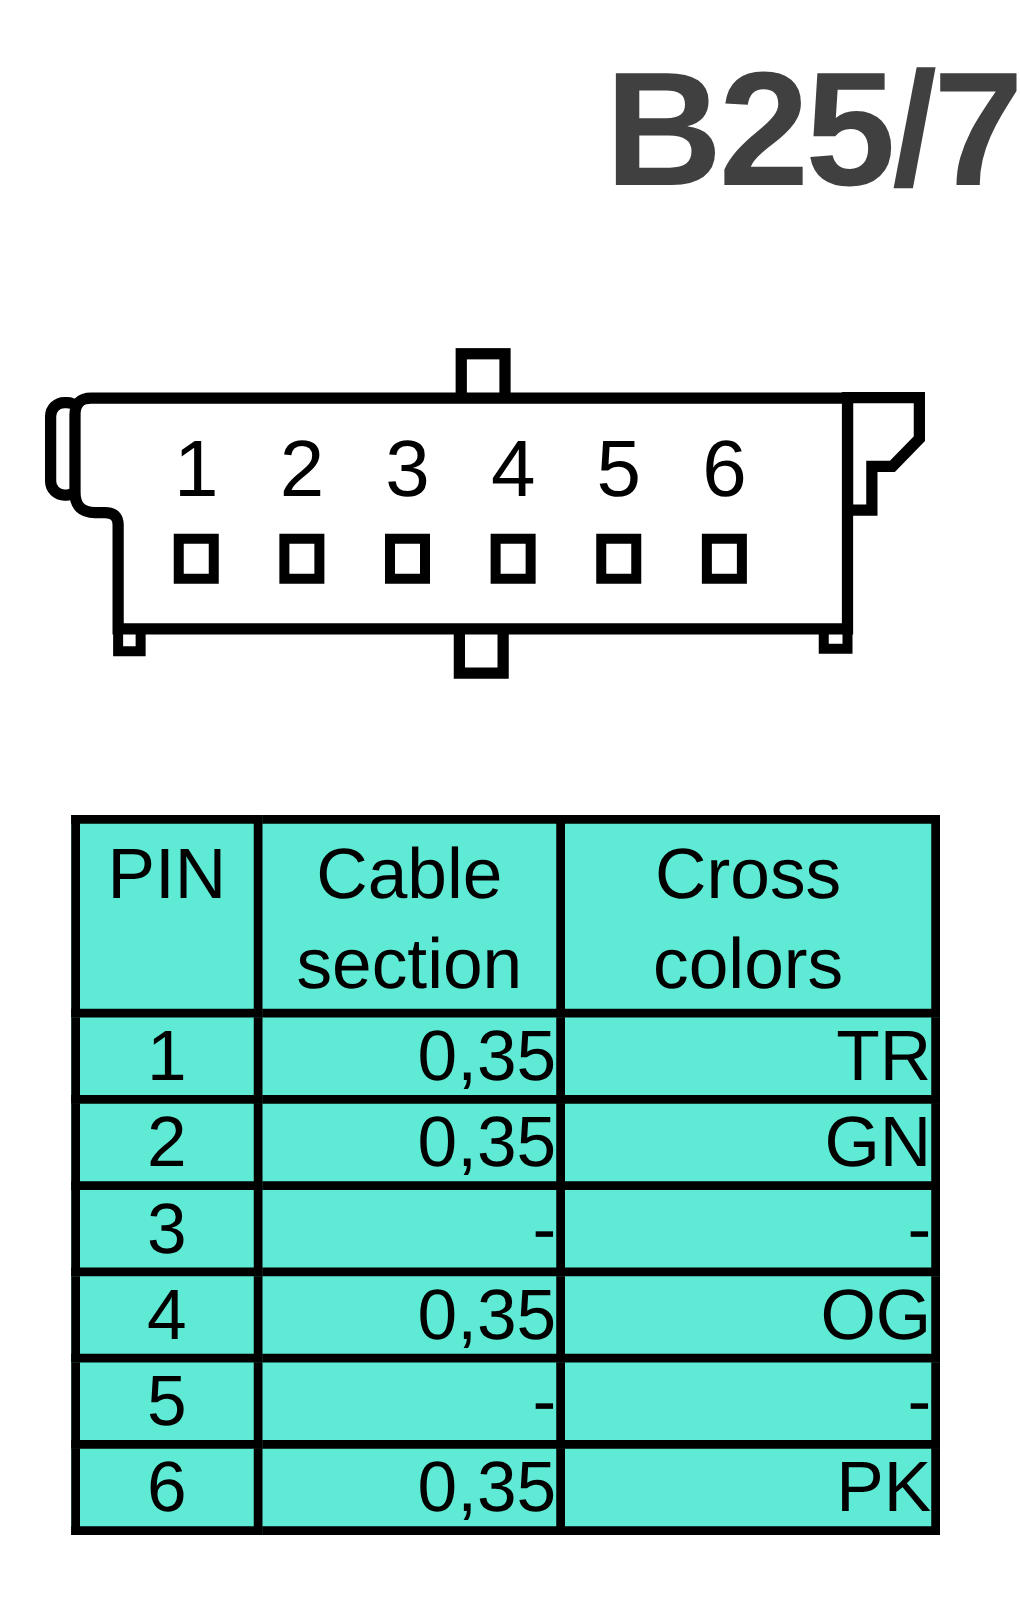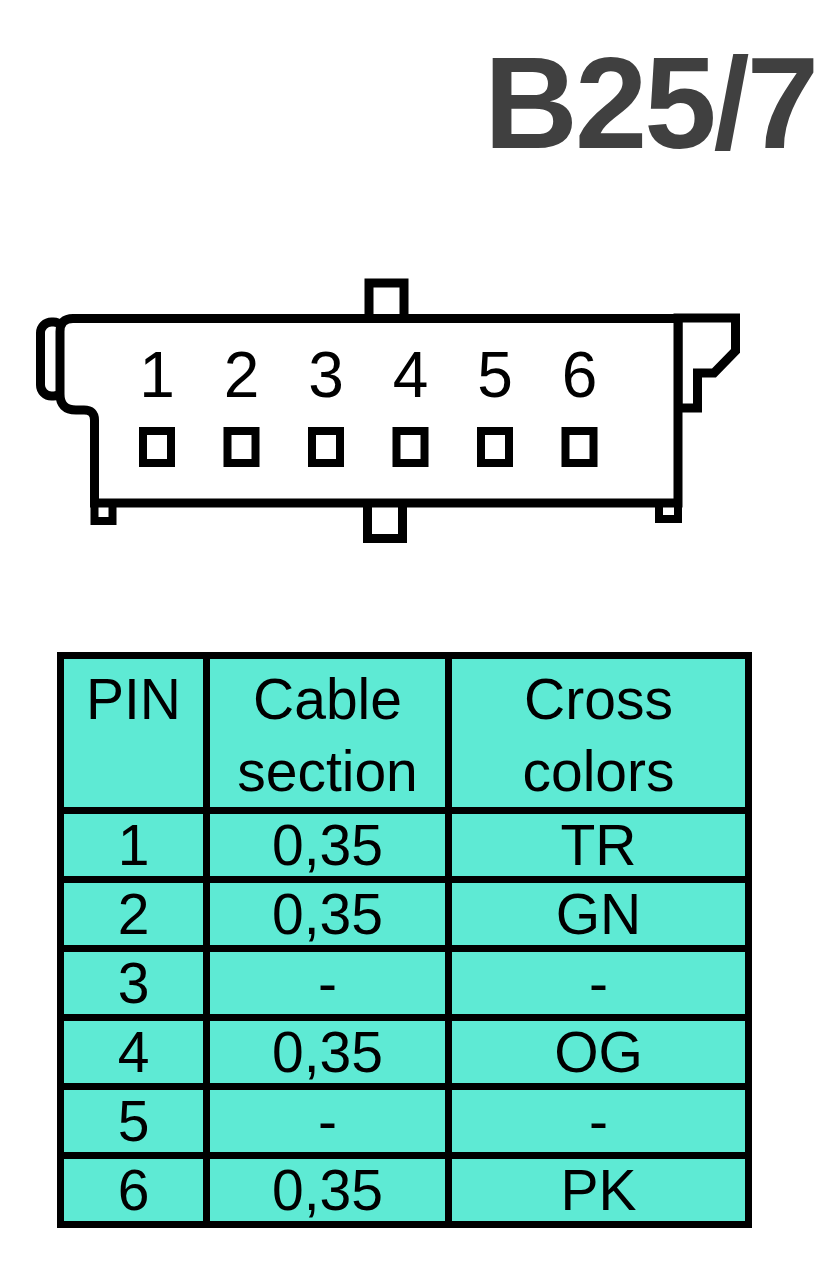--- a/index.html
+++ b/index.html
@@ -74,21 +74,21 @@
   }
   table.pin-table td {
     height: 61px;
     line-height: 62px;
     vertical-align: middle;
   }
   .col-pin   { width: 146px; }
   .col-cross { width: 242px; }
   .col-cable { width: 300px; }
   td.c-pin   { text-align: center; }
-  td.c-val   { text-align: center; padding-left: 13px; margin-top: 16px; }
+  td.c-val   { text-align: right; padding-left: 13px; margin-top: 16px; }
 </style>
 </head>
 <body>
 
 <div class="title">B25/7</div>
 
 <svg class="connector-svg" viewBox="30 265 760 290" xmlns="http://www.w3.org/2000/svg">
 
   <rect x="369" y="283" width="35" height="38" fill="#ffffff" stroke="#000000" stroke-width="9"></rect>
 

